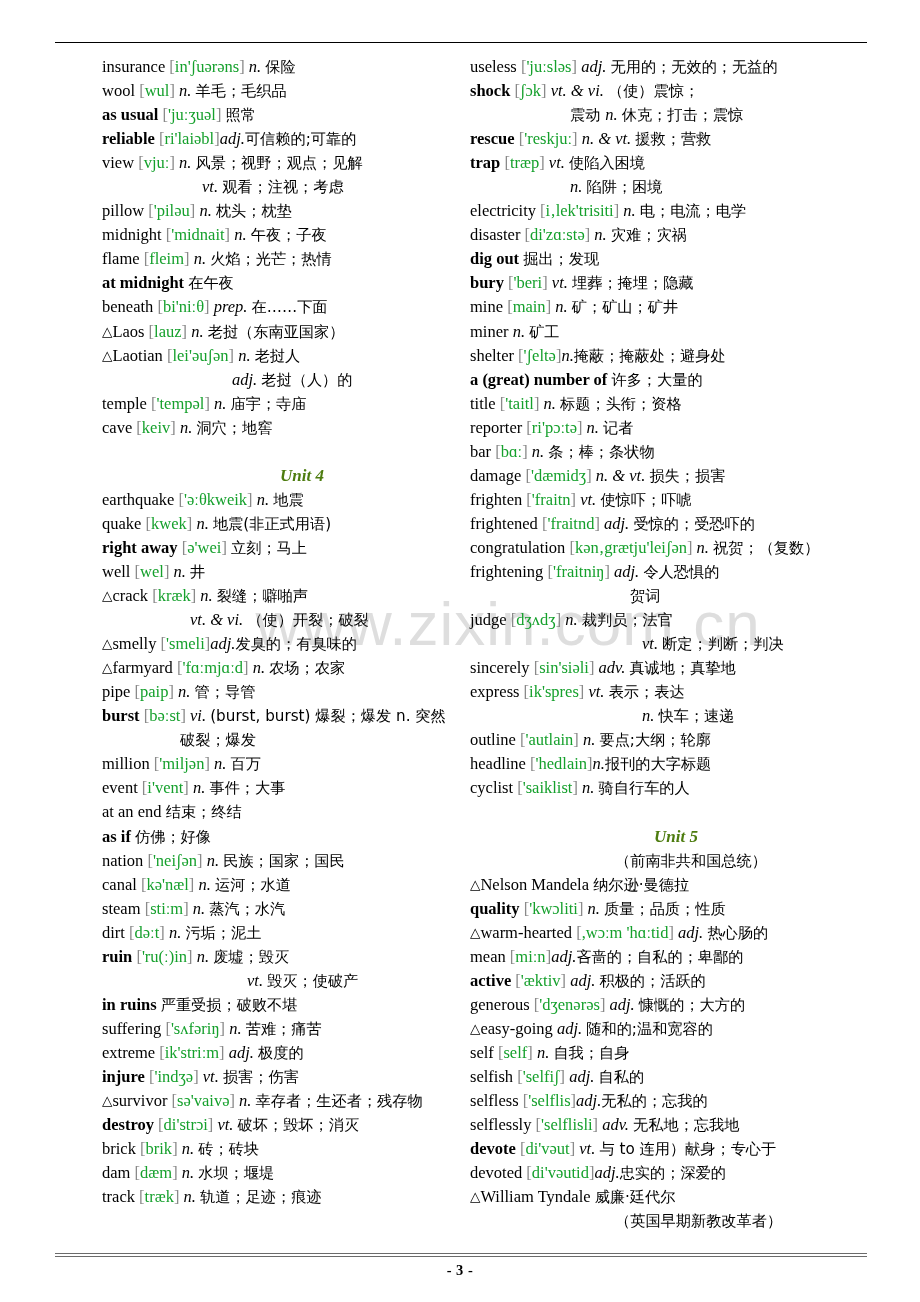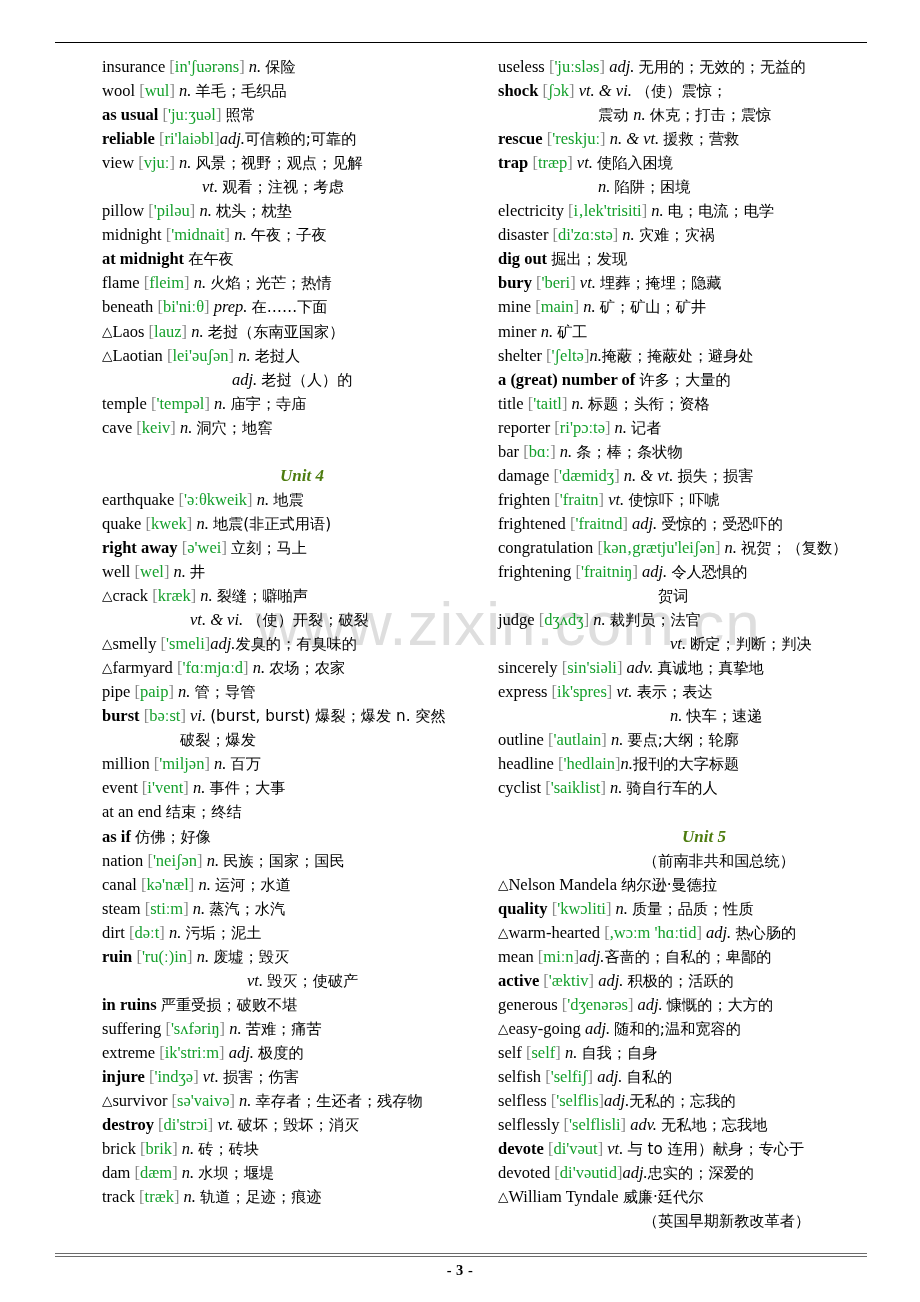--- a/index.html
+++ b/index.html
@@ -77,21 +77,21 @@
     left: 0;
     top: 55px;
     width: 920px;
     z-index: 1;
   }
   .col {
     position: absolute;
     top: 0;
   }
   .col-left  { left: 57px;  width: 400px; margin-left: 45px; }
-  .col-right { left: 498px; width: 412px; }
+  .col-right { left: 470px; width: 412px; }
 
   
   .entry {
     font-size: 16.5px;
     line-height: 24.05px;
     white-space: nowrap;
     letter-spacing: 0;
   }
 
   .hw        { font-weight: normal; }
@@ -127,22 +127,22 @@
     <div class="col col-left">
       <div id="left-list-1">
           <div class="entry"><span class="hw">insurance</span> <span class="brk">[</span><span class="ph">in'ʃuərəns</span><span class="brk">]</span> <span class="pos">n.</span> <span class="cn">保险</span></div>
           <div class="entry"><span class="hw">wool</span> <span class="brk">[</span><span class="ph">wul</span><span class="brk">]</span> <span class="pos">n.</span> <span class="cn">羊毛；毛织品</span></div>
           <div class="entry"><span class="hw b">as usual</span> <span class="brk">[</span><span class="ph">'juːʒuəl</span><span class="brk">]</span> <span class="cn">照常</span></div>
           <div class="entry"><span class="hw b">reliable</span> <span class="brk">[</span><span class="ph">ri'laiəbl</span><span class="brk">]</span><span class="pos">adj.</span><span class="cn">可信赖的;可靠的</span></div>
           <div class="entry"><span class="hw">view</span> <span class="brk">[</span><span class="ph">vjuː</span><span class="brk">]</span> <span class="pos">n.</span> <span class="cn">风景；视野；观点；见解</span></div>
           <div class="entry" style="padding-left: 100px;"><span class="pos">vt.</span> <span class="cn">观看；注视；考虑</span></div>
           <div class="entry"><span class="hw">pillow</span> <span class="brk">[</span><span class="ph">'piləu</span><span class="brk">]</span> <span class="pos">n.</span> <span class="cn">枕头；枕垫</span></div>
           <div class="entry"><span class="hw">midnight</span> <span class="brk">[</span><span class="ph">'midnait</span><span class="brk">]</span> <span class="pos">n.</span> <span class="cn">午夜；子夜</span></div>
+          <div class="entry"><span class="hw">flame</span> <span class="brk">[</span><span class="ph">fleim</span><span class="brk">]</span> <span class="pos">n.</span> <span class="cn">火焰；光芒；热情</span></div>
           <div class="entry"><span class="hw b">at midnight</span> <span class="cn">在午夜</span></div>
-          <div class="entry"><span class="hw">flame</span> <span class="brk">[</span><span class="ph">fleim</span><span class="brk">]</span> <span class="pos">n.</span> <span class="cn">火焰；光芒；热情</span></div>
           <div class="entry"><span class="hw">beneath</span> <span class="brk">[</span><span class="ph">bi'niːθ</span><span class="brk">]</span> <span class="pos">prep.</span> <span class="cn">在……下面</span></div>
           <div class="entry"><span class="tri">△</span><span class="hw">Laos</span> <span class="brk">[</span><span class="ph">lauz</span><span class="brk">]</span> <span class="pos">n.</span> <span class="cn">老挝（东南亚国家）</span></div>
           <div class="entry"><span class="tri">△</span><span class="hw">Laotian</span> <span class="brk">[</span><span class="ph">lei'əuʃən</span><span class="brk">]</span> <span class="pos">n.</span> <span class="cn">老挝人</span></div>
           <div class="entry" style="padding-left: 130px;"><span class="pos">adj.</span> <span class="cn">老挝（人）的</span></div>
           <div class="entry"><span class="hw">temple</span> <span class="brk">[</span><span class="ph">'tempəl</span><span class="brk">]</span> <span class="pos">n.</span> <span class="cn">庙宇；寺庙</span></div>
           <div class="entry"><span class="hw">cave</span> <span class="brk">[</span><span class="ph">keiv</span><span class="brk">]</span> <span class="pos">n.</span> <span class="cn">洞穴；地窖</span></div>
         </div>
       <div class="gap"></div>
       <div class="unit-head">Unit 4</div>
       <div id="left-list-2">

